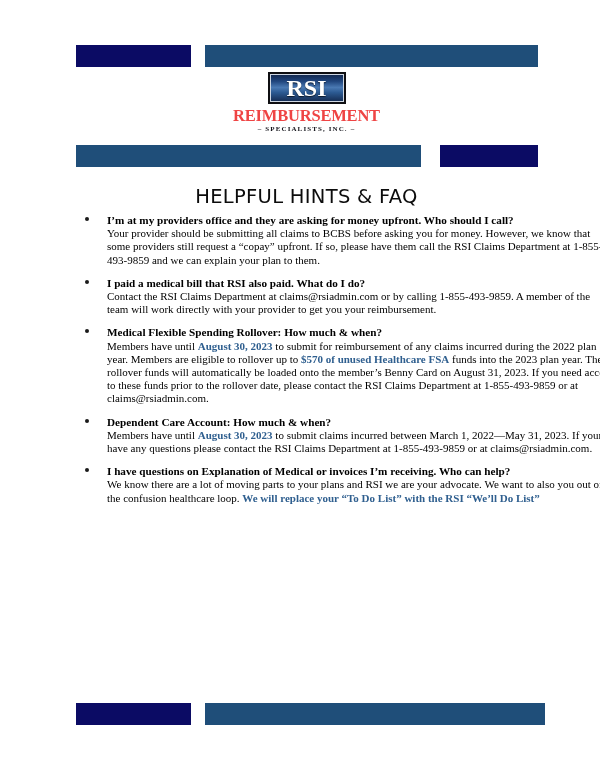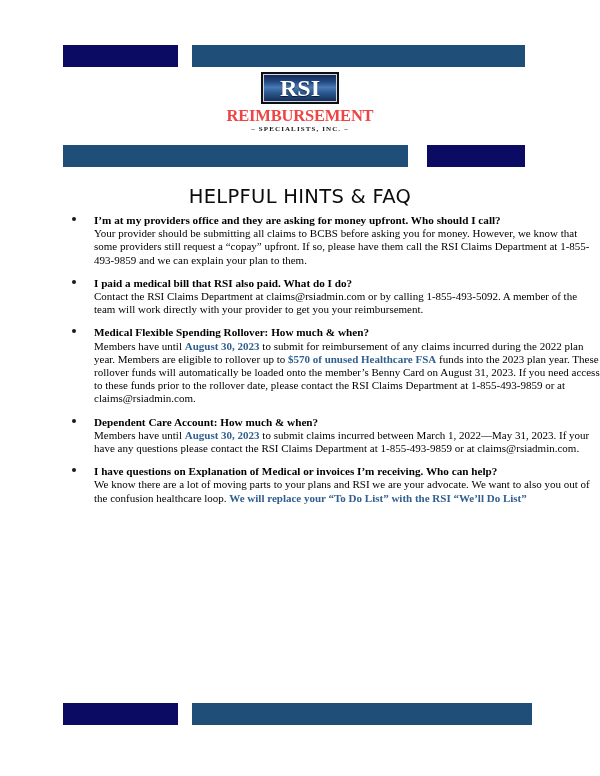--- a/index.html
+++ b/index.html
@@ -13,20 +13,21 @@
     position: relative;
     font-family: "Liberation Serif", "DejaVu Serif", serif;
     color: #000000;
     overflow: hidden;
   }
 
   .page {
     position: absolute;
     inset: 0;
     background: #ffffff;
+    margin-left: 13px;
   }
 
   
   .band {
     position: absolute;
     height: 22px;
   }
   .band-navy   { background: #0b0b64; }
   .band-steel  { background: #1f4e79; }
 
@@ -182,21 +183,21 @@
 
   <div class="faq">
       <div class="faq-item">
         <span class="bullet"></span>
         <div class="q">I’m at my providers office and they are asking for money upfront. Who should I call?</div>
         <div class="a"><span>Your provider should be submitting all claims to BCBS before asking you for money.  However, we know that some providers still request a “copay” upfront.  If so, please have them call the RSI Claims Department at 1-855-493-9859 and we can explain your plan to them.</span></div>
       </div>
       <div class="faq-item">
         <span class="bullet"></span>
         <div class="q">I paid a medical bill that RSI also paid.  What do I do?</div>
-        <div class="a"><span>Contact the RSI Claims Department at claims@rsiadmin.com or by calling 1-855-493-5092.  A member of the team will work directly with your provider to get you your reimbursement.</span></div>
+        <div class="a"><span>Contact the RSI Claims Department at claims@rsiadmin.com or by calling 1-855-493-9859.  A member of the team will work directly with your provider to get you your reimbursement.</span></div>
       </div>
       <div class="faq-item">
         <span class="bullet"></span>
         <div class="q">Medical Flexible Spending Rollover: How much &amp; when?</div>
         <div class="a"><span>Members have until </span><span class="hl">August 30, 2023</span><span> to submit for reimbursement of any claims incurred during the 2022 plan year.  Members are eligible to rollover up to </span><span class="hl">$570 of unused Healthcare FSA</span><span> funds into the 2023 plan year.  These rollover funds will automatically be loaded onto the member’s Benny Card on August 31, 2023. If you need access to these funds prior to the rollover date, please contact the RSI Claims Department at 1-855-493-9859 or at claims@rsiadmin.com.</span></div>
       </div>
       <div class="faq-item">
         <span class="bullet"></span>
         <div class="q">Dependent Care Account: How much &amp; when?</div>
         <div class="a"><span>Members have until </span><span class="hl">August 30, 2023</span><span> to submit claims incurred between March 1, 2022—May 31, 2023. If your have any questions please contact the RSI Claims Department at 1-855-493-9859 or at claims@rsiadmin.com.</span></div>

